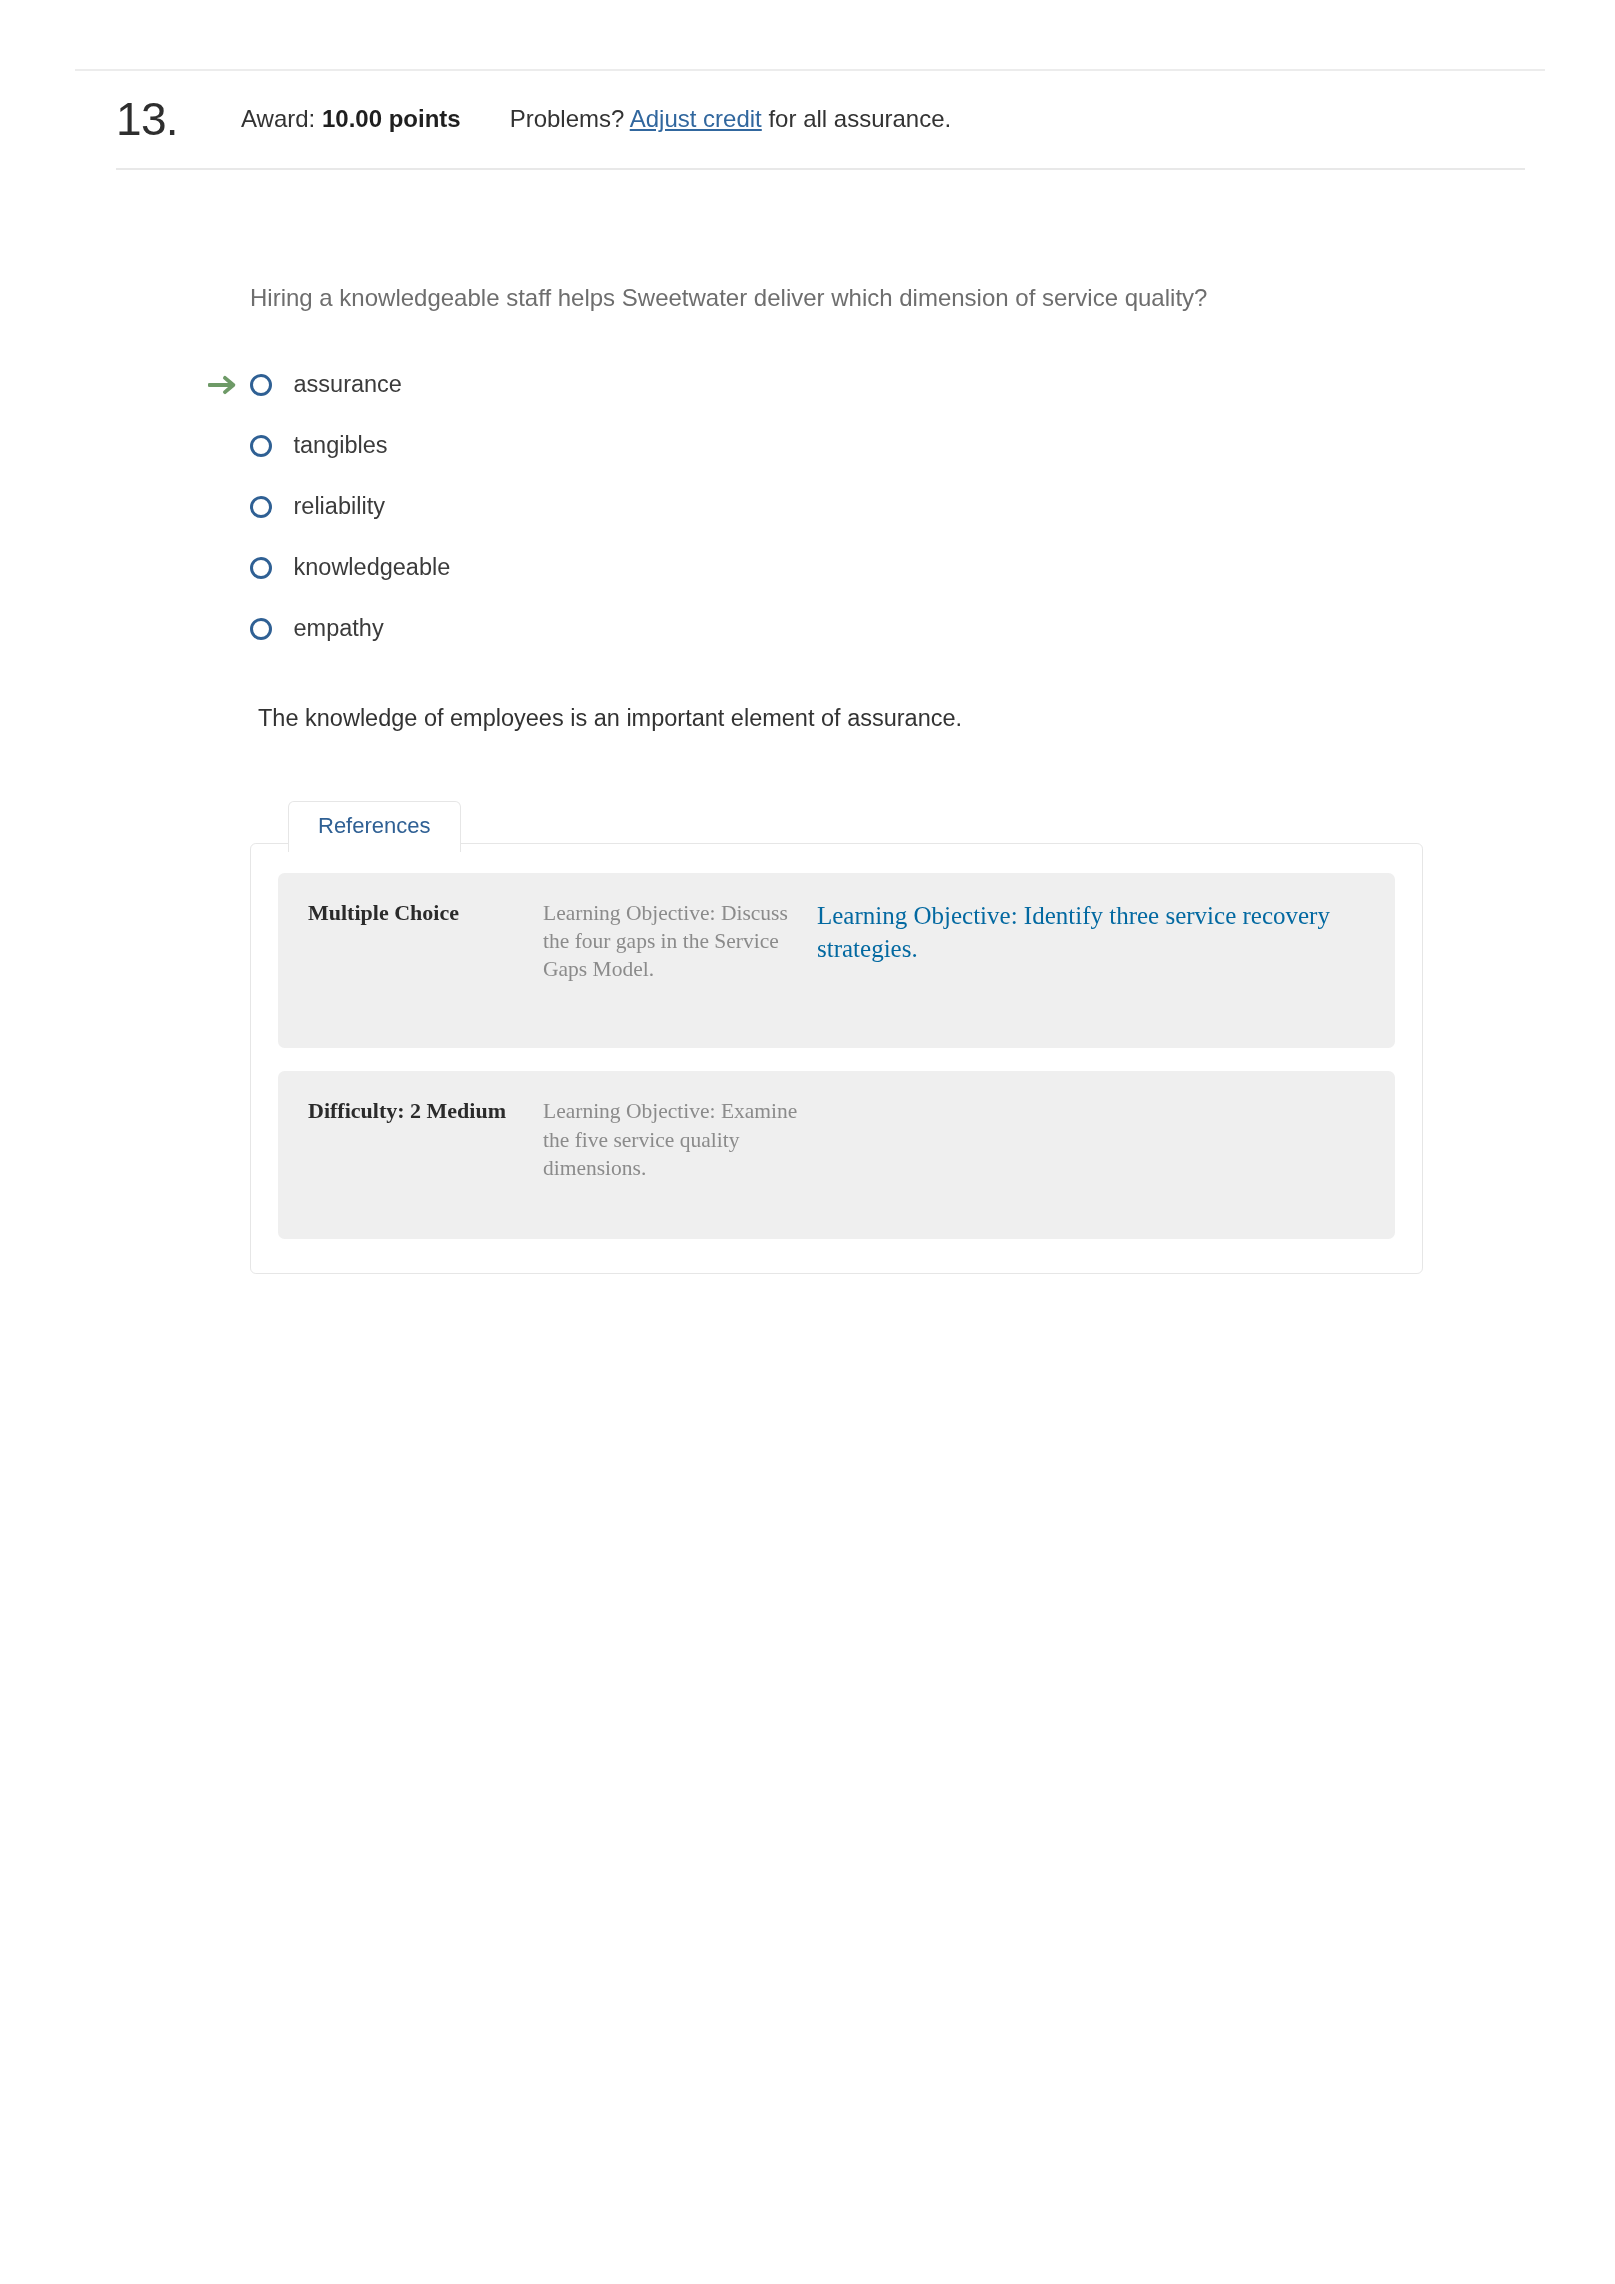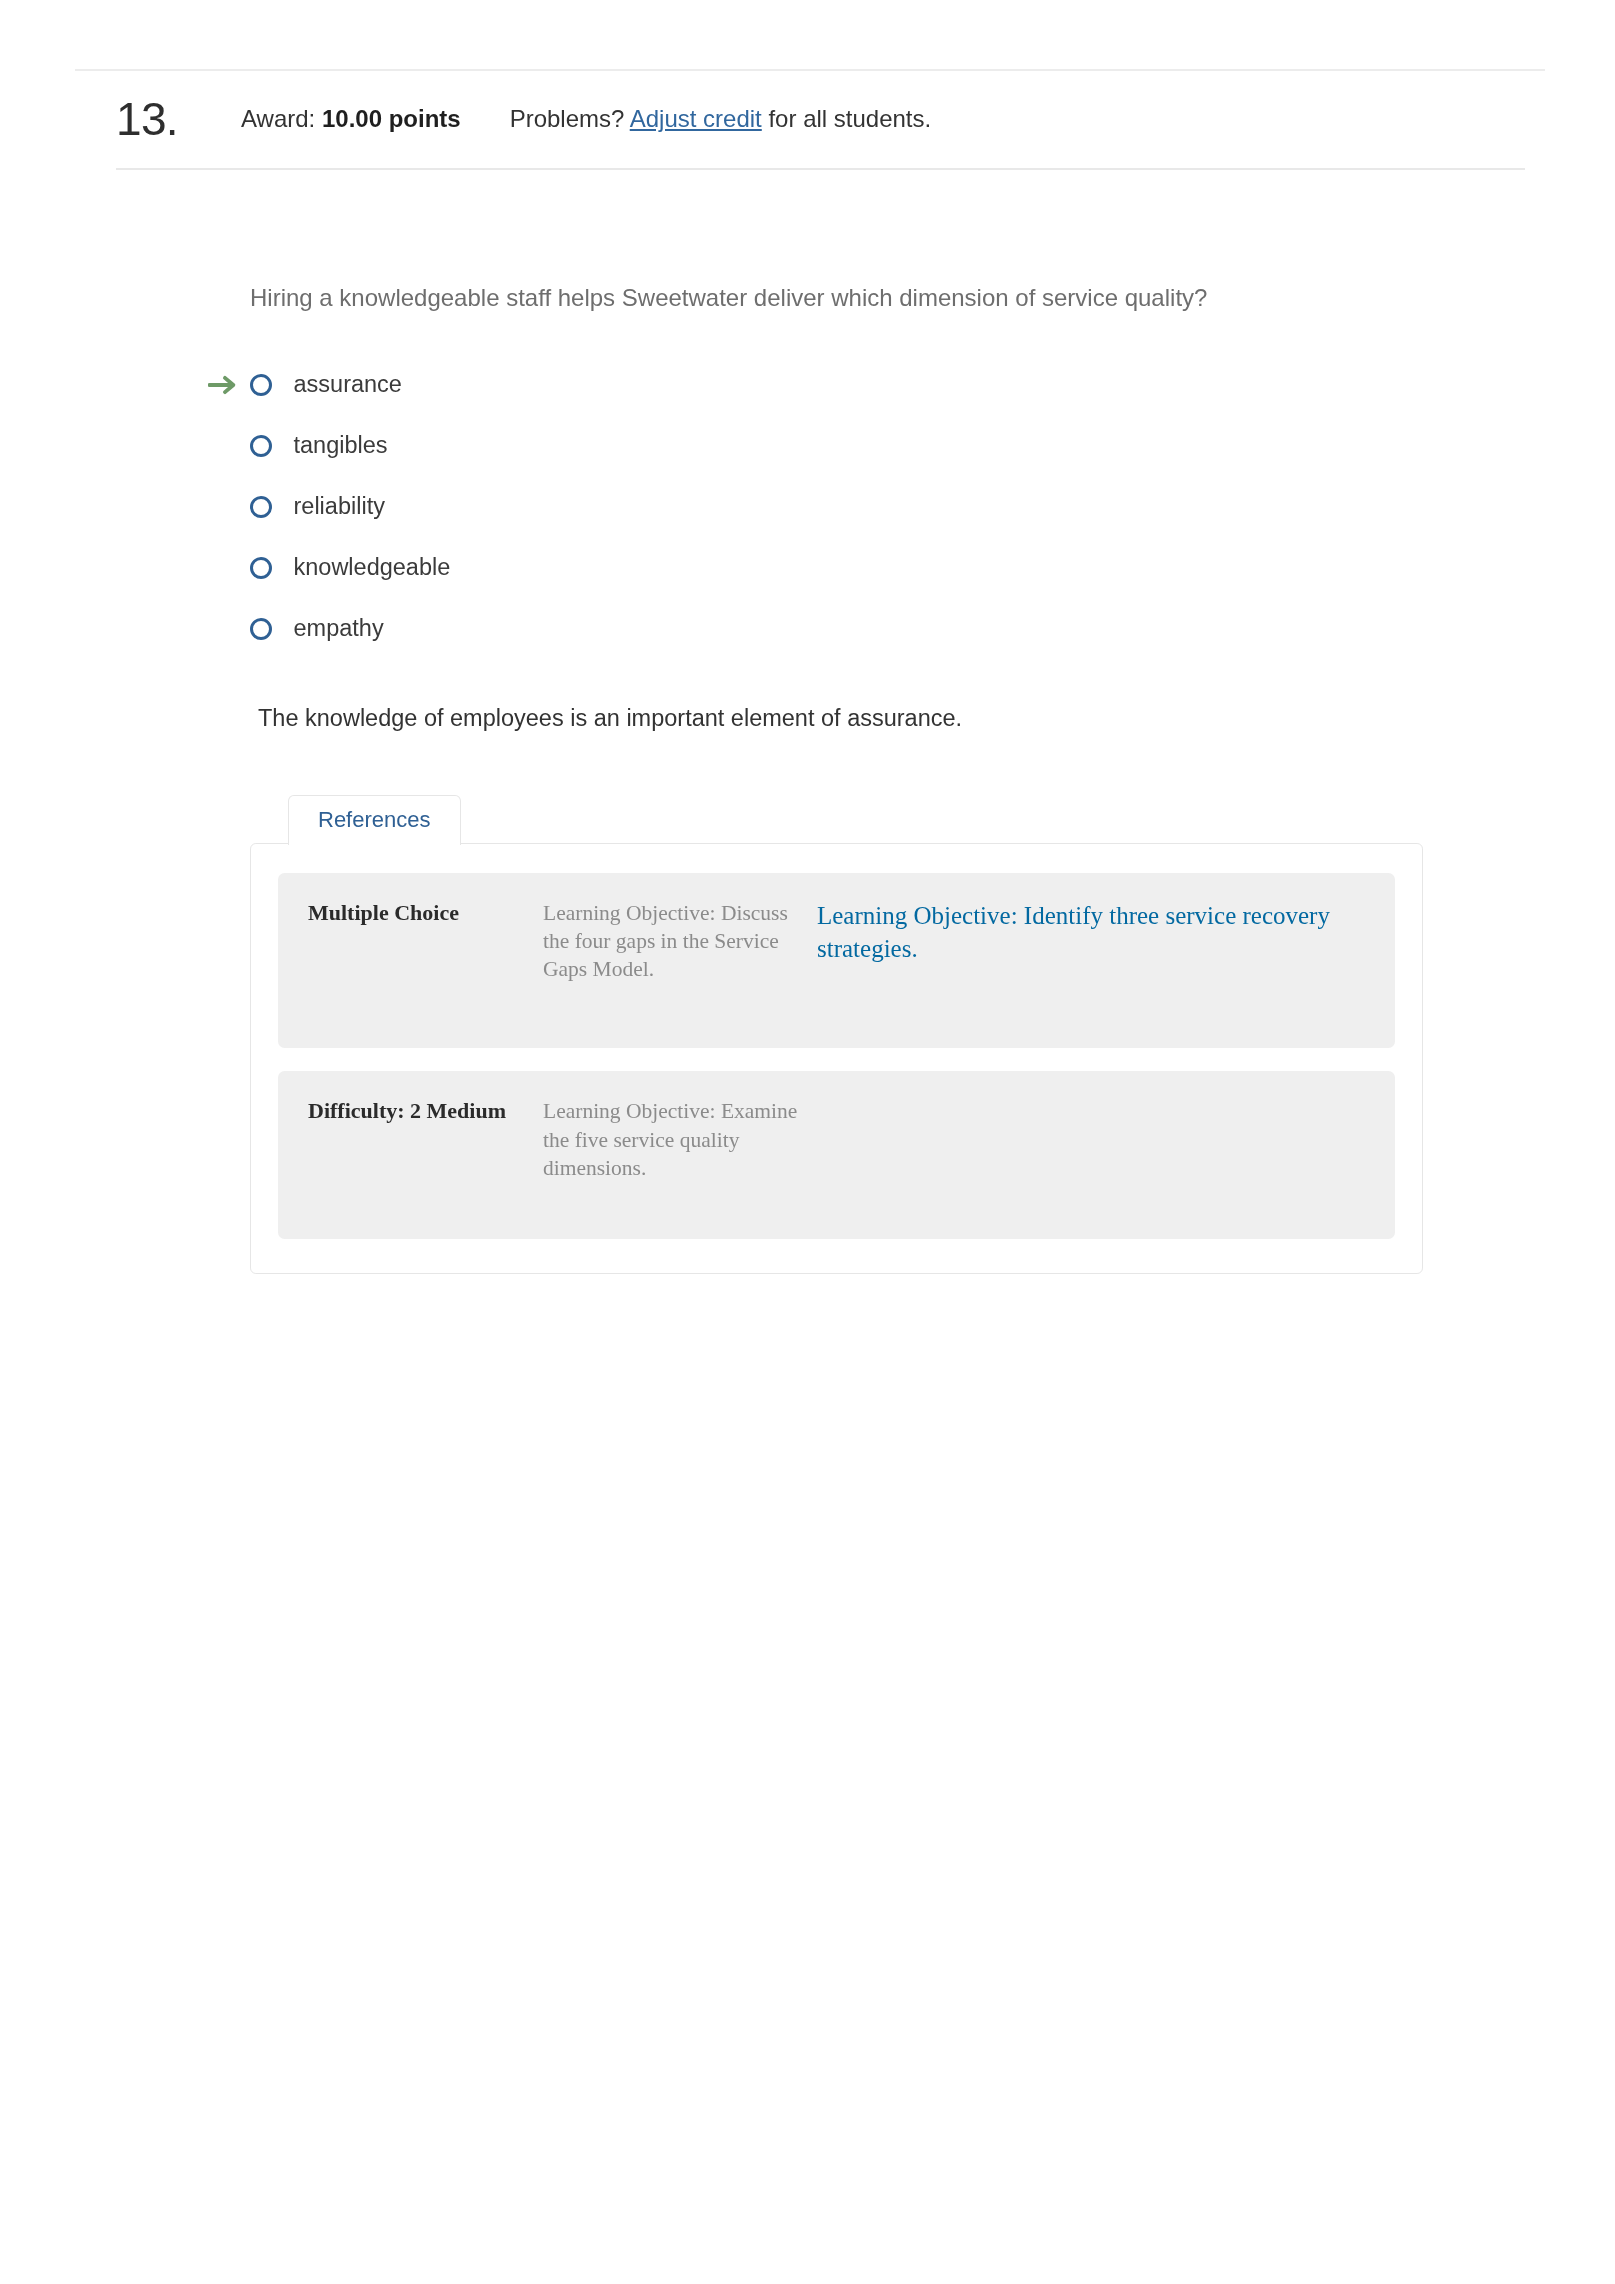--- a/index.html
+++ b/index.html
@@ -125,21 +125,21 @@
 
   
   .references-wrap {
     position: absolute;
     left: 250px;
     top: 800px;
     width: 1173px;
   }
   .tab-strip {
     display: flex;
-    align-items: flex-end;
+    align-items: flex-start;
     height: 44px;
     position: relative;
     z-index: 2;
   }
   .tab-references {
     margin-left: 38px;
     padding: 13px 29px 14.3px 29px;
     border: 1.3px solid #e6e6e6;
     border-bottom: none;
     border-radius: 5.9px 5.9px 0 0;
@@ -203,21 +203,21 @@
     <div class="q-number">13.</div>
 
     <div class="award-block">
       <span class="award-label">Award:</span>
       <span class="award-value">10.00 points</span>
     </div>
 
     <div class="problems-block">
       <span>Problems?</span>
       <a class="adjust-credit-link" href="#">Adjust credit</a>
-      <span>for all students.</span>
+      <span>for all assurance.</span>
     </div>
   </div>
 </div>
 
 <div class="question-body">
 
   <p class="question-stem">Hiring a knowledgeable staff helps Sweetwater deliver which dimension of service quality?</p>
 
   <ul class="choice-list">
 

